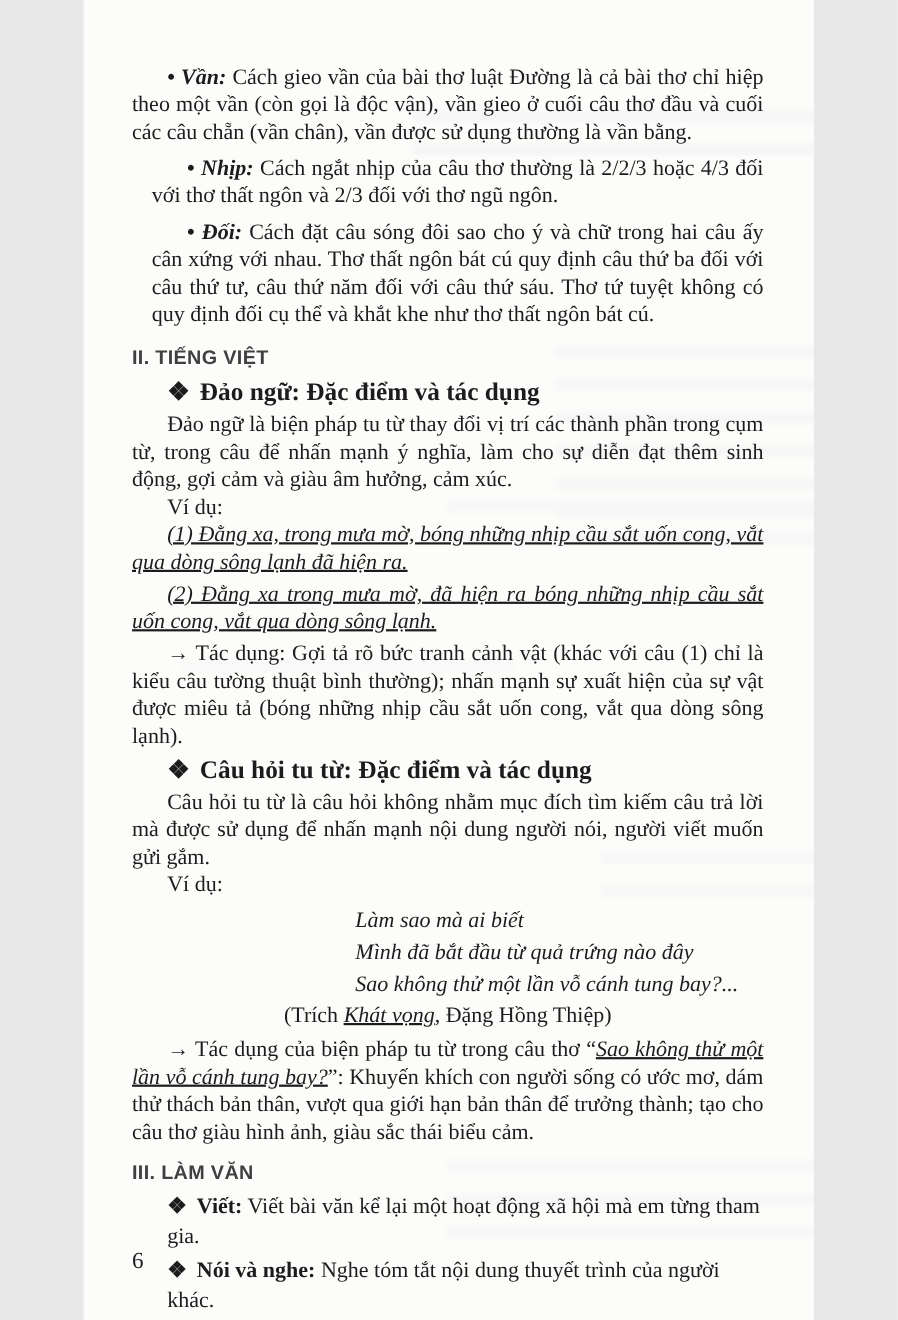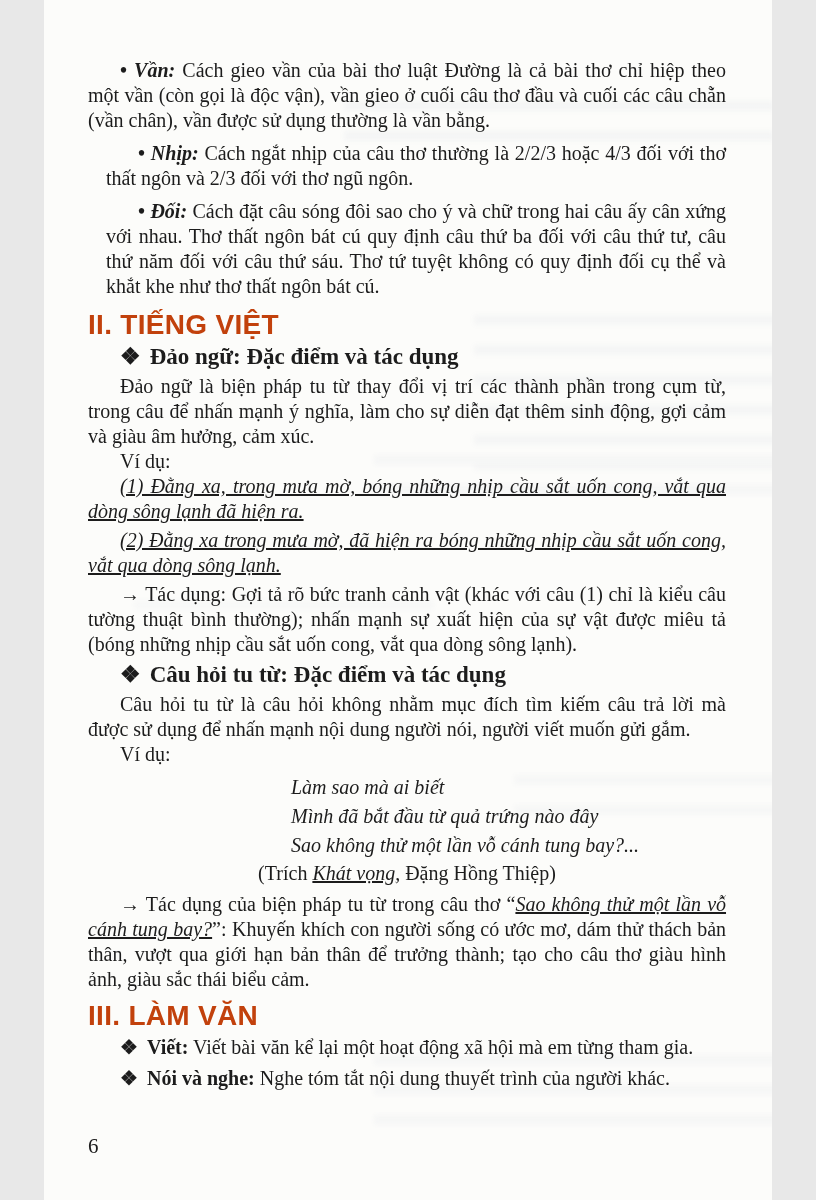--- a/index.html
+++ b/index.html
@@ -1,18 +1,18 @@
 <!DOCTYPE html>
 <html lang="vi"><head>
 <meta charset="utf-8">
 <style>
   html,body{margin:0;padding:0;background:#e8e8e8;}
   .page{
     position:relative;
-    width:728px;height:1200px;
+    width:664px;height:1200px;
     margin:0 auto;
     background:#fcfcfa;
     overflow:hidden;
     color:#1c1c1c;
     font-family:"Liberation Serif", serif;
   }
   .content{
     position:relative;
     padding:58px 46px 0 44px;
     z-index:2;
@@ -30,24 +30,24 @@
   .mt4{margin-top:4px;}
   .mt2{margin-top:2px;}
   .bi{font-weight:bold;font-style:italic;}
   .b{font-weight:bold;}
   .it{font-style:italic;text-decoration:underline;}
   .marker{font-weight:bold;}
   .sec-heading{
     margin:12px 0 0 0;
     font-family:"Liberation Sans", sans-serif;
     font-weight:bold;
-    font-size:28px;
+    font-size:18px;
     line-height:28px;
     letter-spacing:.3px;
-    color:#c2410c;
+    color:#404040;
   }
   .subhead{
     margin:5px 0 0 32px;
     font-weight:bold;
     font-size:23px;
     line-height:26px;
   }
   .subhead .diamond{margin-right:9px;}
   .vi-du{
     margin:0;

